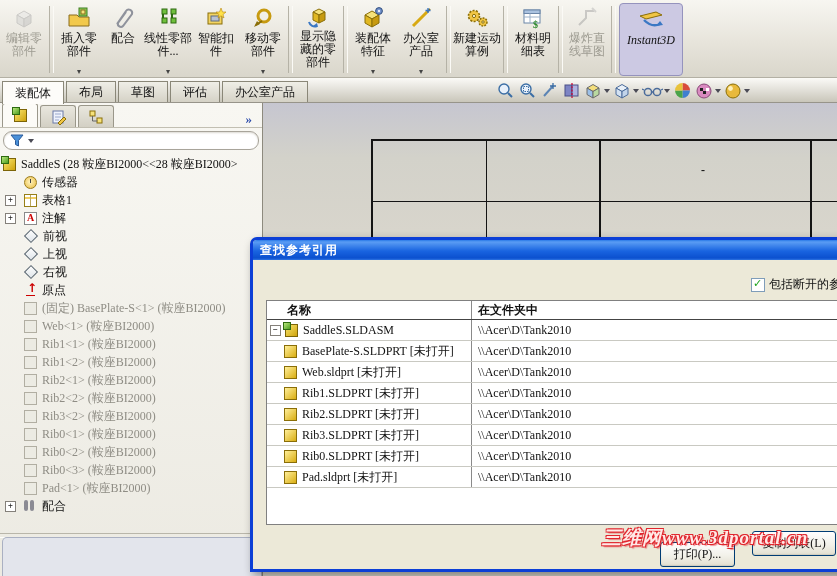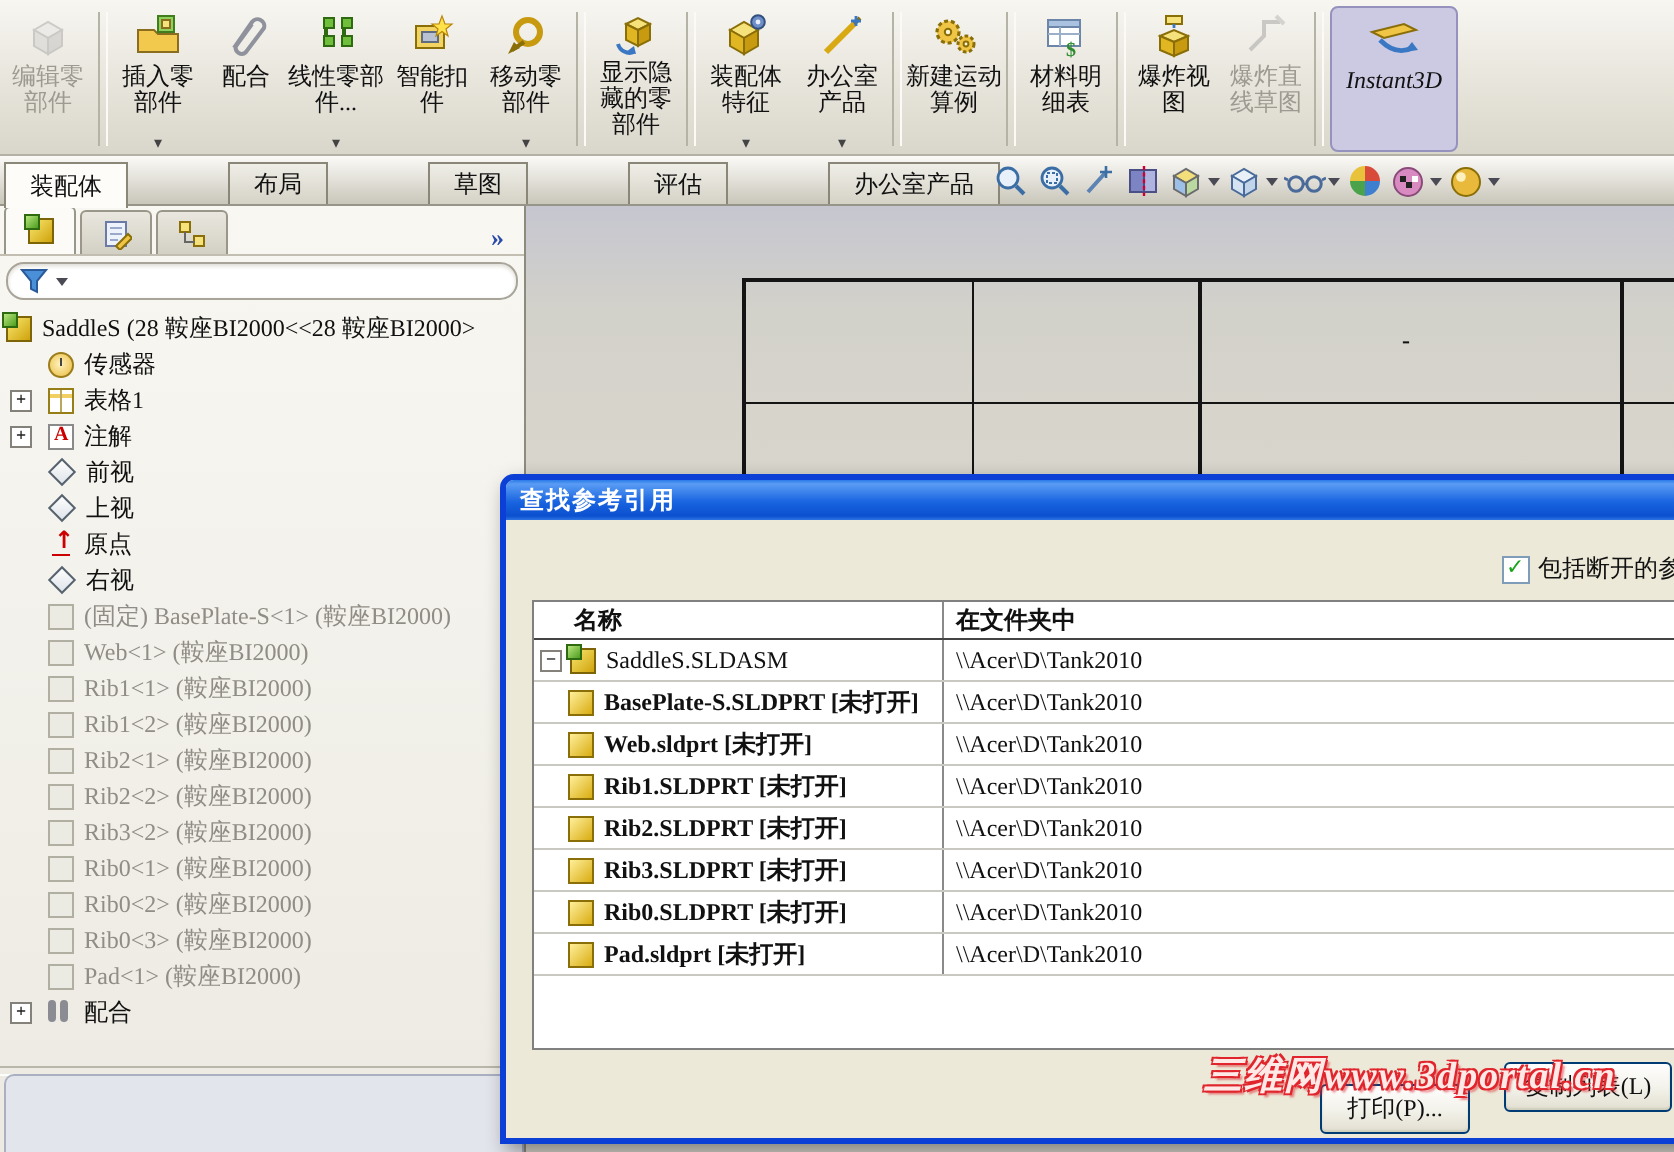--- a/index.html
+++ b/index.html
@@ -15,21 +15,21 @@
   .tbtn .ticn{height:28px;display:flex;align-items:center;justify-content:center;}
   .tbtn .tlbl{flex:1;display:flex;align-items:flex-start;justify-content:center;}
   .tbtn .tarrow{height:9px;font-size:8px;color:#444;line-height:8px;}
   .tbtn.disabled{color:#9d9b91;}
   .tbtn.disabled svg{filter:grayscale(1) opacity(.45);}
   .tbtn.active3d{background:#ccc9e3;border:1px solid #9593bd;border-radius:4px;margin:1px 2px;justify-content:center;font-style:italic;}
   .tsep{width:3px;margin:4px 1px;border-left:1px solid #b5b2a6;border-right:1px solid #fbfaf6;flex:none;}
   
   #band{position:absolute;left:0;top:78px;width:837px;height:25px;
         background:linear-gradient(#fbfaf7,#c9c6ba);border-bottom:1px solid #97948a;box-sizing:border-box;}
-  #tabs{position:absolute;left:2px;top:3px;display:flex;gap:48px;}
+  #tabs{position:absolute;left:2px;top:3px;display:flex;}
   .ctab{height:19px;padding:1px 12px 0;border:1px solid #8a8778;border-bottom:none;margin-right:2px;
         background:linear-gradient(#efeee7,#d5d2c6);display:flex;align-items:center;}
   .ctab.active{background:#fdfcf9;height:21px;margin-top:0;position:relative;z-index:2;}
   #headsup{position:absolute;left:496px;top:2px;height:21px;display:flex;align-items:center;gap:3px;}
   .hicon{display:flex;align-items:center;}
   .hdd{width:0;height:0;border-left:3px solid transparent;border-right:3px solid transparent;border-top:4px solid #4a4a55;margin-left:1px;}
   
   #leftpanel{position:absolute;left:0;top:103px;width:263px;height:473px;
              background:linear-gradient(#f8f7f2,#eceae2);border-right:1px solid #8d8a7e;box-sizing:border-box;}
   #ptabs{height:24px;display:flex;align-items:flex-end;padding-left:2px;border-bottom:1px solid #c2bfb2;}
@@ -84,21 +84,21 @@
   #dcheck{position:absolute;left:498px;top:16px;display:flex;align-items:center;white-space:nowrap;}
   #cbox{width:12px;height:12px;background:#fff;border:1px solid #7f9db9;margin-right:4px;position:relative;flex:none;}
   #cbox::before{content:"\2713";position:absolute;left:1px;top:-2px;color:#1ca31c;font:bold 11px/13px "DejaVu Sans",sans-serif;}
   #dlist{position:absolute;left:13px;top:40px;width:680px;height:225px;background:#fff;
          border:1px solid #808080;box-sizing:border-box;overflow:hidden;}
   #dhead{display:flex;height:18px;border-bottom:1px solid #444;font-weight:bold;align-items:center;}
   .cName{width:204px;flex:none;padding-left:8px;box-sizing:border-box;display:flex;align-items:center;overflow:hidden;white-space:nowrap;}
   .cFold{flex:1;border-left:1px solid #8a8a8a;padding-left:6px;display:flex;align-items:center;overflow:hidden;white-space:nowrap;align-self:stretch;}
   .drow{display:flex;height:20px;border-bottom:1px solid #c9c9c2;align-items:stretch;}
   .drow .cName{padding-left:3px;}
-  .drow .cName.child{padding-left:17px;font-weight:bold;}
+  .drow .cName.child{padding-left:17px;}
   .dexp{width:9px;height:9px;border:1px solid #84807a;background:#fff;margin-right:4px;flex:none;
         font:8px/8px "DejaVu Sans Mono",monospace;text-align:center;color:#222;}
   .xpbtn{position:absolute;height:23px;border:1px solid #003c74;border-radius:3px;
          background:linear-gradient(#fefefe,#f2f1e9 55%,#e2dfd0);display:flex;align-items:center;justify-content:center;
          font-size:12px;box-shadow:inset 0 -1px 1px #cfcdbd;}
   
   #watermark{position:absolute;left:602px;top:525px;z-index:40;white-space:nowrap;
              font:bold italic 19px "Liberation Serif",serif;letter-spacing:1px;color:#ffe9e6;
              text-shadow:-1px -1px 0 #e0252d,1px -1px 0 #e0252d,-1px 1px 0 #e0252d,1px 1px 0 #e0252d,2px 2px 1px rgba(224,37,45,.5);}
   .nw{white-space:nowrap;overflow:hidden;}
@@ -236,33 +236,20 @@
             <rect x="4" y="5" width="16" height="13" fill="#fff" stroke="#6b86a8"></rect>
             <rect x="4" y="5" width="16" height="3.5" fill="#aac2e0" stroke="#6b86a8"></rect>
             <path d="M4 12 h16 M10 8.5 v9.5" stroke="#9bb0c8"></path>
             <text x="13" y="23" font-size="10" font-weight="bold" fill="#2e8b2e" font-family="serif">$</text>
           </svg>
         </span>
       <span class="tlbl">材料明细表</span>
         <span class="tarrow"></span>
     </div>
     <div class="tsep"></div>
-    <div class="tbtn" style="width:44px">
-      <span class="ticn">
-          <svg width="26" height="26">
-            <rect x="9" y="3" width="8" height="4" fill="#f6e27a" stroke="#8a6e08"></rect>
-            <polygon points="6,13 13,10 20,13 13,16" fill="#f6e27a" stroke="#8a6e08"></polygon>
-            <polygon points="6,13 13,16 13,23 6,20" fill="#e0b722" stroke="#8a6e08"></polygon>
-            <polygon points="20,13 13,16 13,23 20,20" fill="#c79a10" stroke="#8a6e08"></polygon>
-            <path d="M13 9 v-2" stroke="#3b78c4" stroke-width="1.4"></path>
-          </svg>
-        </span>
-      <span class="tlbl">爆炸视图</span>
-        <span class="tarrow"></span>
-    </div>
     <div class="tbtn disabled" style="width:44px">
       <span class="ticn">
           <svg width="26" height="26">
             <path d="M5 20 L12 13 L12 6 L20 6" fill="none" stroke="#9a978c" stroke-width="2"></path>
             <path d="M18 3 l4 4" stroke="#b0ada2" stroke-width="2"></path>
           </svg>
         </span>
       <span class="tlbl">爆炸直线草图</span>
         <span class="tarrow"></span>
     </div>
@@ -423,26 +410,26 @@
         </div>
       <div class="trow">
           <span class="ti ic-plane"></span>
           <span>前视</span>
         </div>
       <div class="trow">
           <span class="ti ic-plane"></span>
           <span>上视</span>
         </div>
       <div class="trow">
+          <span class="ti ic-plane"></span>
+          <span>右视</span>
+        </div>
+      <div class="trow">
           <span class="ti ic-origin"></span>
           <span>原点</span>
-        </div>
-      <div class="trow">
-          <span class="ti ic-plane"></span>
-          <span>右视</span>
         </div>
       <div class="trow dim">
           <span class="ti ic-part gray"></span>
           <span class="nw">(固定) BasePlate-S&lt;1&gt; (鞍座BI2000)</span>
         </div>
       <div class="trow dim">
           <span class="ti ic-part gray"></span>
           <span class="nw">Web&lt;1&gt; (鞍座BI2000)</span>
         </div>
       <div class="trow dim">

